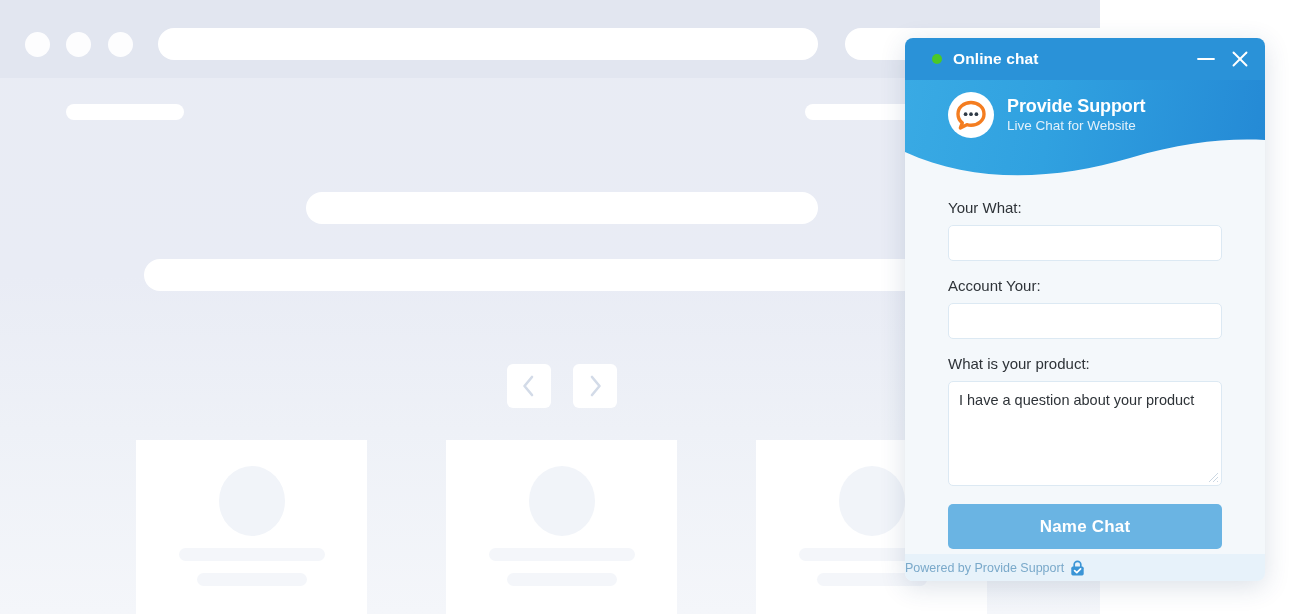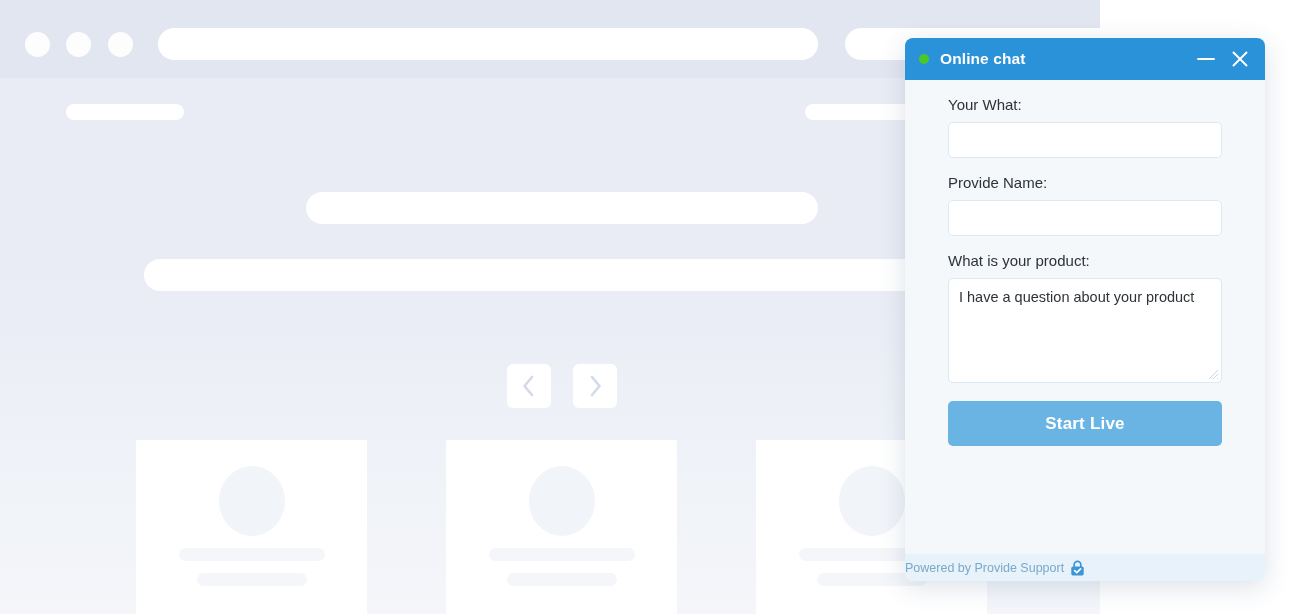--- a/index.html
+++ b/index.html
@@ -160,21 +160,21 @@
     background: #f4f8fb;
     box-shadow: 0 6px 26px rgba(40, 70, 110, 0.16);
   }
 
   .chat-titlebar {
     position: relative;
     height: 42px;
     background: #2a92d8;
     display: flex;
     align-items: center;
-    padding: 0 8px 0 14px;
+    padding: 0 8px 0 27px;
   }
 
   .status-dot {
     width: 10px; height: 10px;
     border-radius: 50%;
     background: #4bc828;
     flex: 0 0 auto;
   }
 
   .chat-title {
@@ -404,40 +404,61 @@
       </span>
 
       <span class="win-btn">
         <svg width="22" height="22" viewBox="0 0 22 22" xmlns="http://www.w3.org/2000/svg">
           <line x1="4.5" y1="4.5" x2="17.5" y2="17.5" stroke="#ffffff" stroke-width="1.9" stroke-linecap="round"></line>
           <line x1="17.5" y1="4.5" x2="4.5" y2="17.5" stroke="#ffffff" stroke-width="1.9" stroke-linecap="round"></line>
         </svg>
       </span>
     </div>
 
+    <div class="chat-banner">
+      <div class="banner-inner">
+        <span class="logo-mark">
+          <svg width="46" height="46" viewBox="0 0 46 46" xmlns="http://www.w3.org/2000/svg">
+            <circle cx="23" cy="23" r="23" fill="#ffffff"></circle>
+            <path d="M23 10.5c7.2 0 13 5.1 13 11.4 0 6.3-5.8 11.4-13 11.4c-1.5 0-2.9-.2-4.2-.6l-6.4 3.2 1.9-5.1c-2.7-2.1-4.3-5.2-4.3-8.9 0-6.3 5.8-11.4 13-11.4z" fill="none" stroke="#f47d20" stroke-width="3.4" stroke-linejoin="round"></path>
+            <circle cx="17.6" cy="22.2" r="1.85" fill="#2e3a46"></circle>
+            <circle cx="23" cy="22.2" r="1.85" fill="#2e3a46"></circle>
+            <circle cx="28.4" cy="22.2" r="1.85" fill="#2e3a46"></circle>
+          </svg>
+        </span>
+        <span class="logo-text">
+          <span class="logo-title">Provide Support</span>
+          <span class="logo-sub">Live Chat for Website</span>
+        </span>
+      </div>
+
+      <svg class="banner-wave" viewBox="0 0 360 46" preserveAspectRatio="none" xmlns="http://www.w3.org/2000/svg">
+        <path d="M0,14 C70,46 150,42 225,20 C278,4 322,0 360,2 L360,46 L0,46 Z" fill="#f4f8fb"></path>
+      </svg>
+    </div>
 
     <div class="chat-body">
 
       <div class="field-label">Your What:</div>
       <input class="text-input" type="text" style="">
 
-      <div class="field-label">Provide Name:</div>
+      <div class="field-label">Account Your:</div>
       <input class="text-input" type="text" style="">
 
       <div class="field-label">What is your product:</div>
       <div class="textarea-wrap">
         <textarea class="chat-textarea" style="">I have a question about your product</textarea>
         <svg class="resize-grip" viewBox="0 0 13 13" xmlns="http://www.w3.org/2000/svg">
           <line x1="12" y1="3" x2="3" y2="12" stroke="#cbd7e2" stroke-width="1"></line>
           <line x1="12" y1="7" x2="7" y2="12" stroke="#cbd7e2" stroke-width="1"></line>
           <line x1="12" y1="11" x2="11" y2="12" stroke="#cbd7e2" stroke-width="1"></line>
         </svg>
       </div>
 
-      <button class="start-chat-btn">Start Live</button>
+      <button class="start-chat-btn">Name Chat</button>
     </div>
 
     <div class="chat-footer">
       <span class="footer-text">Powered by Provide Support</span>
       <svg class="footer-lock" viewBox="0 0 15 16" xmlns="http://www.w3.org/2000/svg">
         <path d="M4.2 7V4.6a3.3 3.3 0 0 1 6.6 0V7" fill="none" stroke="#3b95d6" stroke-width="1.7"></path>
         <rect x="1.3" y="6.6" width="12.4" height="8.8" rx="1.6" fill="#3b95d6"></rect>
         <path d="M4.6 10.6 L6.8 12.7 L10.6 8.9" fill="none" stroke="#ffffff" stroke-width="1.7" stroke-linecap="round" stroke-linejoin="round"></path>
       </svg>
     </div>

